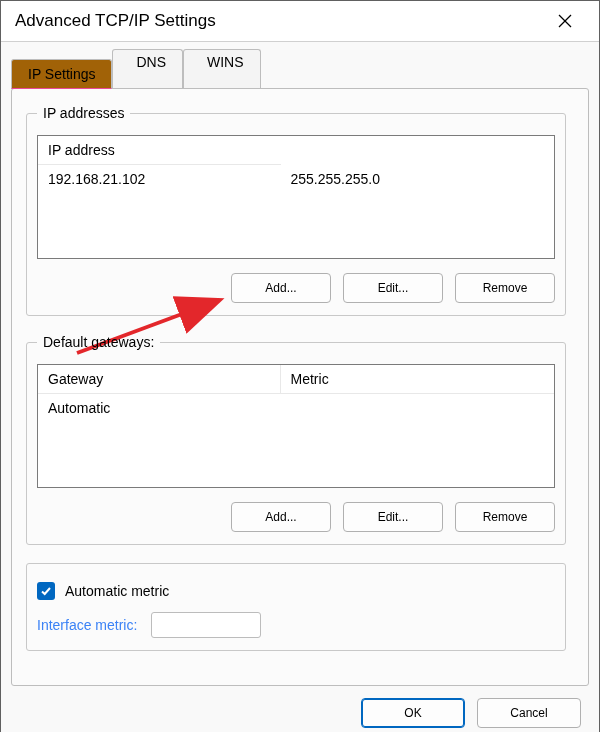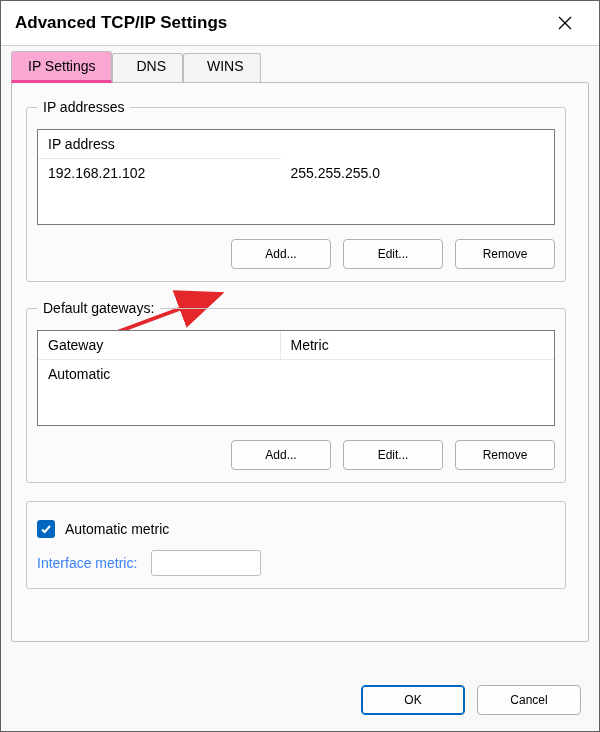--- a/index.html
+++ b/index.html
@@ -1,30 +1,30 @@
 <!DOCTYPE html>
 <html><head>
   <meta charset="utf-8">
   <style>
     * { box-sizing: border-box; }
     body { margin: 0; font-family: "Segoe UI", Tahoma, sans-serif; font-size: 14px; color: #000; background: #fff; }
     .window { width: 600px; height: 732px; border: 1px solid #606060; position: relative; background: #fff; display: flex; flex-direction: column; }
-    .titlebar { display: flex; align-items: center; justify-content: space-between; height: 44px; padding: 0 14px; font-weight: bold; }
+    .titlebar { display: flex; align-items: center; justify-content: space-between; height: 44px; padding: 0 14px; }
     .titlebar-title { font-size: 17px; }
     .close-btn { width: 40px; height: 40px; display: flex; align-items: center; justify-content: center; cursor: pointer; }
     .close-btn svg { width: 14px; height: 14px; }
     .content { flex: 1; padding: 4px 10px 0 10px; background: #f9f9f9; border-top: 1px solid #d0d0d0; position: relative; }
     .tabs { display: flex; position: relative; top: 1px; }
     .tab { padding: 6px 16px; border: 1px solid #bdbdbd; border-bottom: none; background: #f4f4f4; margin-right: 0; font-size: 14px; border-top-left-radius: 3px; border-top-right-radius: 3px; cursor: pointer; }
-    .tab.active { background: #f9a8d4; border-bottom: 3px solid #ec4899; position: relative; z-index: 2; }
+    .tab.active { background: #a16207; border-bottom: 1px solid #ec4899; position: relative; z-index: 2; margin-top: 12px; }
     .tab:not(.active){ position: relative; top:2px; padding-top:4px; padding-bottom:4px;padding-left:23px;}
     .tabpanel { border: 1px solid #bdbdbd; border-radius: 3px; background: #fbfbfb; padding: 16px 14px 16px 14px; min-height: 560px; position: relative; }
     fieldset.group { border: 1px solid #c8c8c8; border-radius: 3px; margin: 0 8px 18px 0; padding: 14px 10px 12px 10px; position: relative; }
     fieldset.group legend { padding: 0 6px; font-size: 14px; }
-    .list-box { border: 1px solid #7a7a7a; background: #fff; height: 96px; overflow: hidden; }
+    .list-box { border: 1px solid #7a7a7a; background: #fff; height: 124px; overflow: hidden; }
     .list-header, .list-row { display: flex; }
     .list-header .cell { font-size: 14px; padding: 6px 10px; border-right: 1px solid #e8e8e8; border-bottom: 1px solid #e8e8e8; }
     .list-header .cell:last-child { border-right: none; }
     .list-row .cell { font-size: 14px; padding: 6px 10px; }
     .cell.c1 { flex: 0 0 47%; }
     .cell.c2 { flex: 1; }
     .btn-row { display: flex; justify-content: flex-end; gap: 12px; margin-top: 14px; }
     .btn { min-width: 100px; height: 30px; border: 1px solid #b0b0b0; background: #fdfdfd; border-radius: 4px; font-size: 12px; cursor: pointer; font-family: inherit; }
     .metric-row { display: flex; align-items: center; gap: 10px; margin-bottom: 12px; }
     .checkbox { width: 18px; height: 18px; background: #0067c0; border-radius: 3px; display: flex; align-items: center; justify-content: center; cursor: pointer; }

